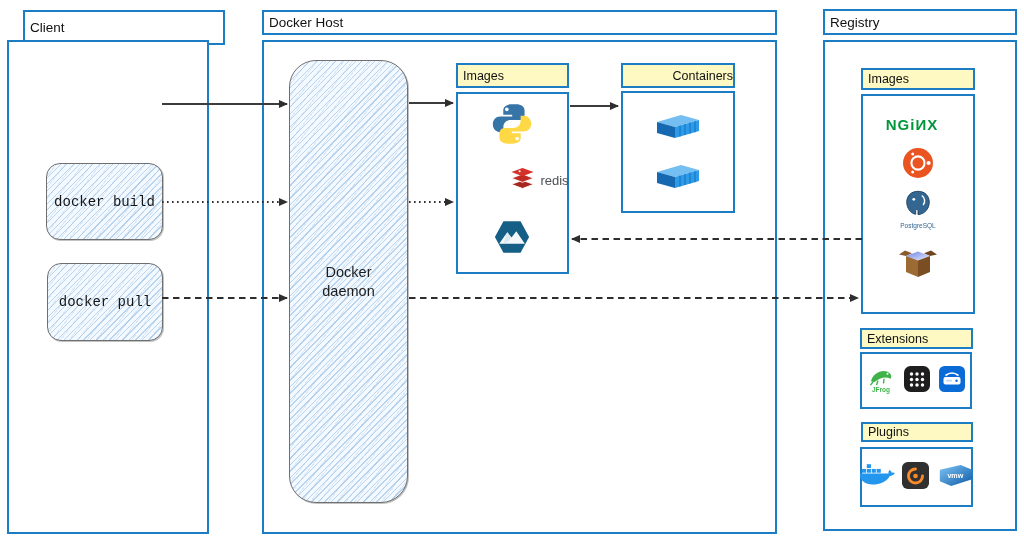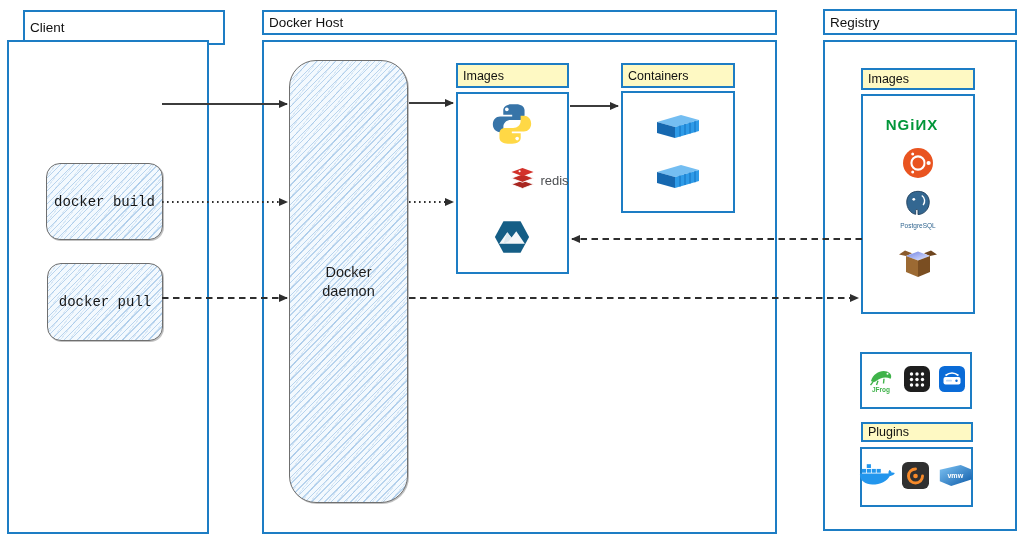--- a/index.html
+++ b/index.html
@@ -92,21 +92,21 @@
   </div>
 
   <div class="icon-abs" style="left:493px;top:218px;width:38px;height:38px;">
     <svg width="38" height="38" viewBox="0 0 40 40">
       <polygon points="11,3.5 29,3.5 38,20 29,36.5 11,36.5 2,20" fill="#155E86"></polygon>
       <polygon points="6.5,27 15,15 19.5,20.5 24.5,14 33.5,27" fill="#ffffff" opacity="0.95"></polygon>
       <polygon points="15,15 19.5,20.5 16.5,24.5 11,27" fill="#d8e6ee" opacity="0.85"></polygon>
     </svg>
   </div>
 
-  <div class="labelbox" style="left:621px;top:63px;width:114px;height:25px;">
+  <div class="labelbox" style="left:621px;top:63px;width:114px;height:25px;justify-content:flex-end;">
     <span>Containers</span>
   </div>
   <div class="bluebox" style="left:621px;top:91px;width:114px;height:122px;"></div>
 
   <div class="icon-abs" style="left:655px;top:112px;width:46px;height:28px;">
     <svg width="46" height="28" viewBox="0 0 46 28">
       <polygon points="2,10 26,3 44,8 20,15" fill="#74BEF2"></polygon>
       <polygon points="2,10 20,15 20,26 2,21" fill="#1668B0"></polygon>
       <polygon points="20,15 44,8 44,19 20,26" fill="#2E9BE8"></polygon>
       <line x1="25" y1="13.5" x2="25" y2="24.5" stroke="#1A7BC9" stroke-width="1.3"></line>
@@ -173,20 +173,23 @@
         </linearGradient>
       </defs>
       <polygon points="9,10 2,8.5 8,4.5 15,7.2" fill="#8a5a2c"></polygon>
       <polygon points="33,10 40,8.5 34,4.5 27,7.2" fill="#6e451f"></polygon>
       <polygon points="9,10 21,5.5 33,10 21,14.5" fill="url(#boxint)"></polygon>
       <polygon points="9,10 21,14.5 21,31 9,26" fill="#9c6a33"></polygon>
       <polygon points="21,14.5 33,10 33,26 21,31" fill="#7a4e22"></polygon>
     </svg>
   </div>
 
+  <div class="labelbox" style="left:860px;top:328px;width:113px;height:21px;">
+    <span>Extensions</span>
+  </div>
   <div class="bluebox" style="left:860px;top:352px;width:112px;height:57px;"></div>
   <div class="iconrow" style="left:860px;top:352px;width:112px;height:57px;gap:9px;">
     <span class="stack">
       <svg width="27" height="20" viewBox="0 0 27 20">
         <path d="M3 14 C5 6.5 13 2.5 19 4.5 C23 6 24.2 9.5 22.5 11.8 C18 9.3 12 10.8 8.5 13.8 C6.5 15.6 4.5 15.4 3 14Z" fill="#3FB34A"></path>
         <circle cx="19.5" cy="6.8" r="1" fill="#fff"></circle>
         <path d="M5 14.8 L2.5 18.2 M10 13.8 L8.5 18 M16 11.8 L15.5 16.5" stroke="#3FB34A" stroke-width="1.4" fill="none"></path>
       </svg>
       <span class="jfrog-label">JFrog</span>
     </span>

